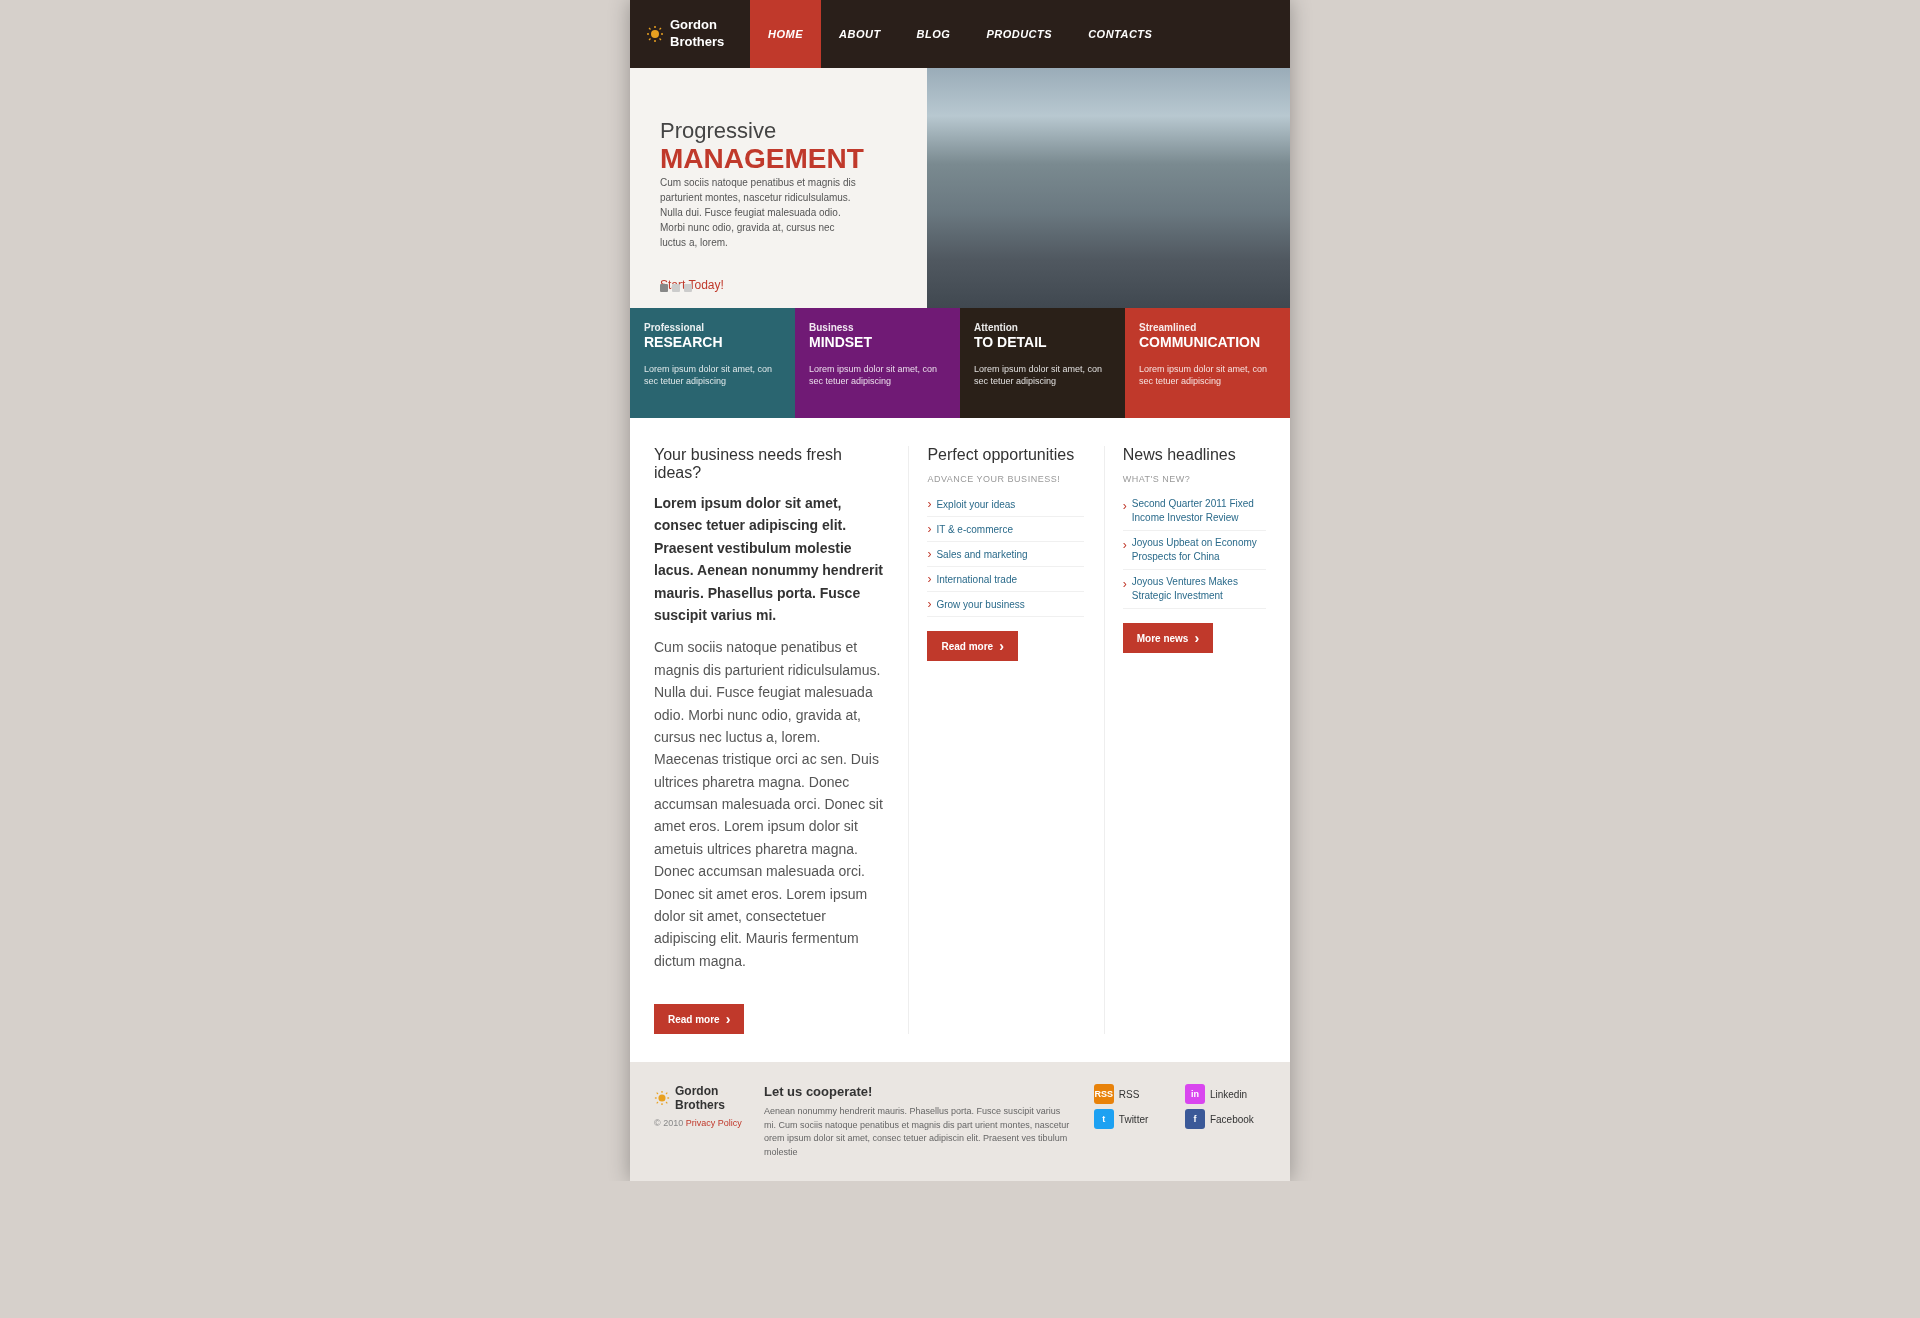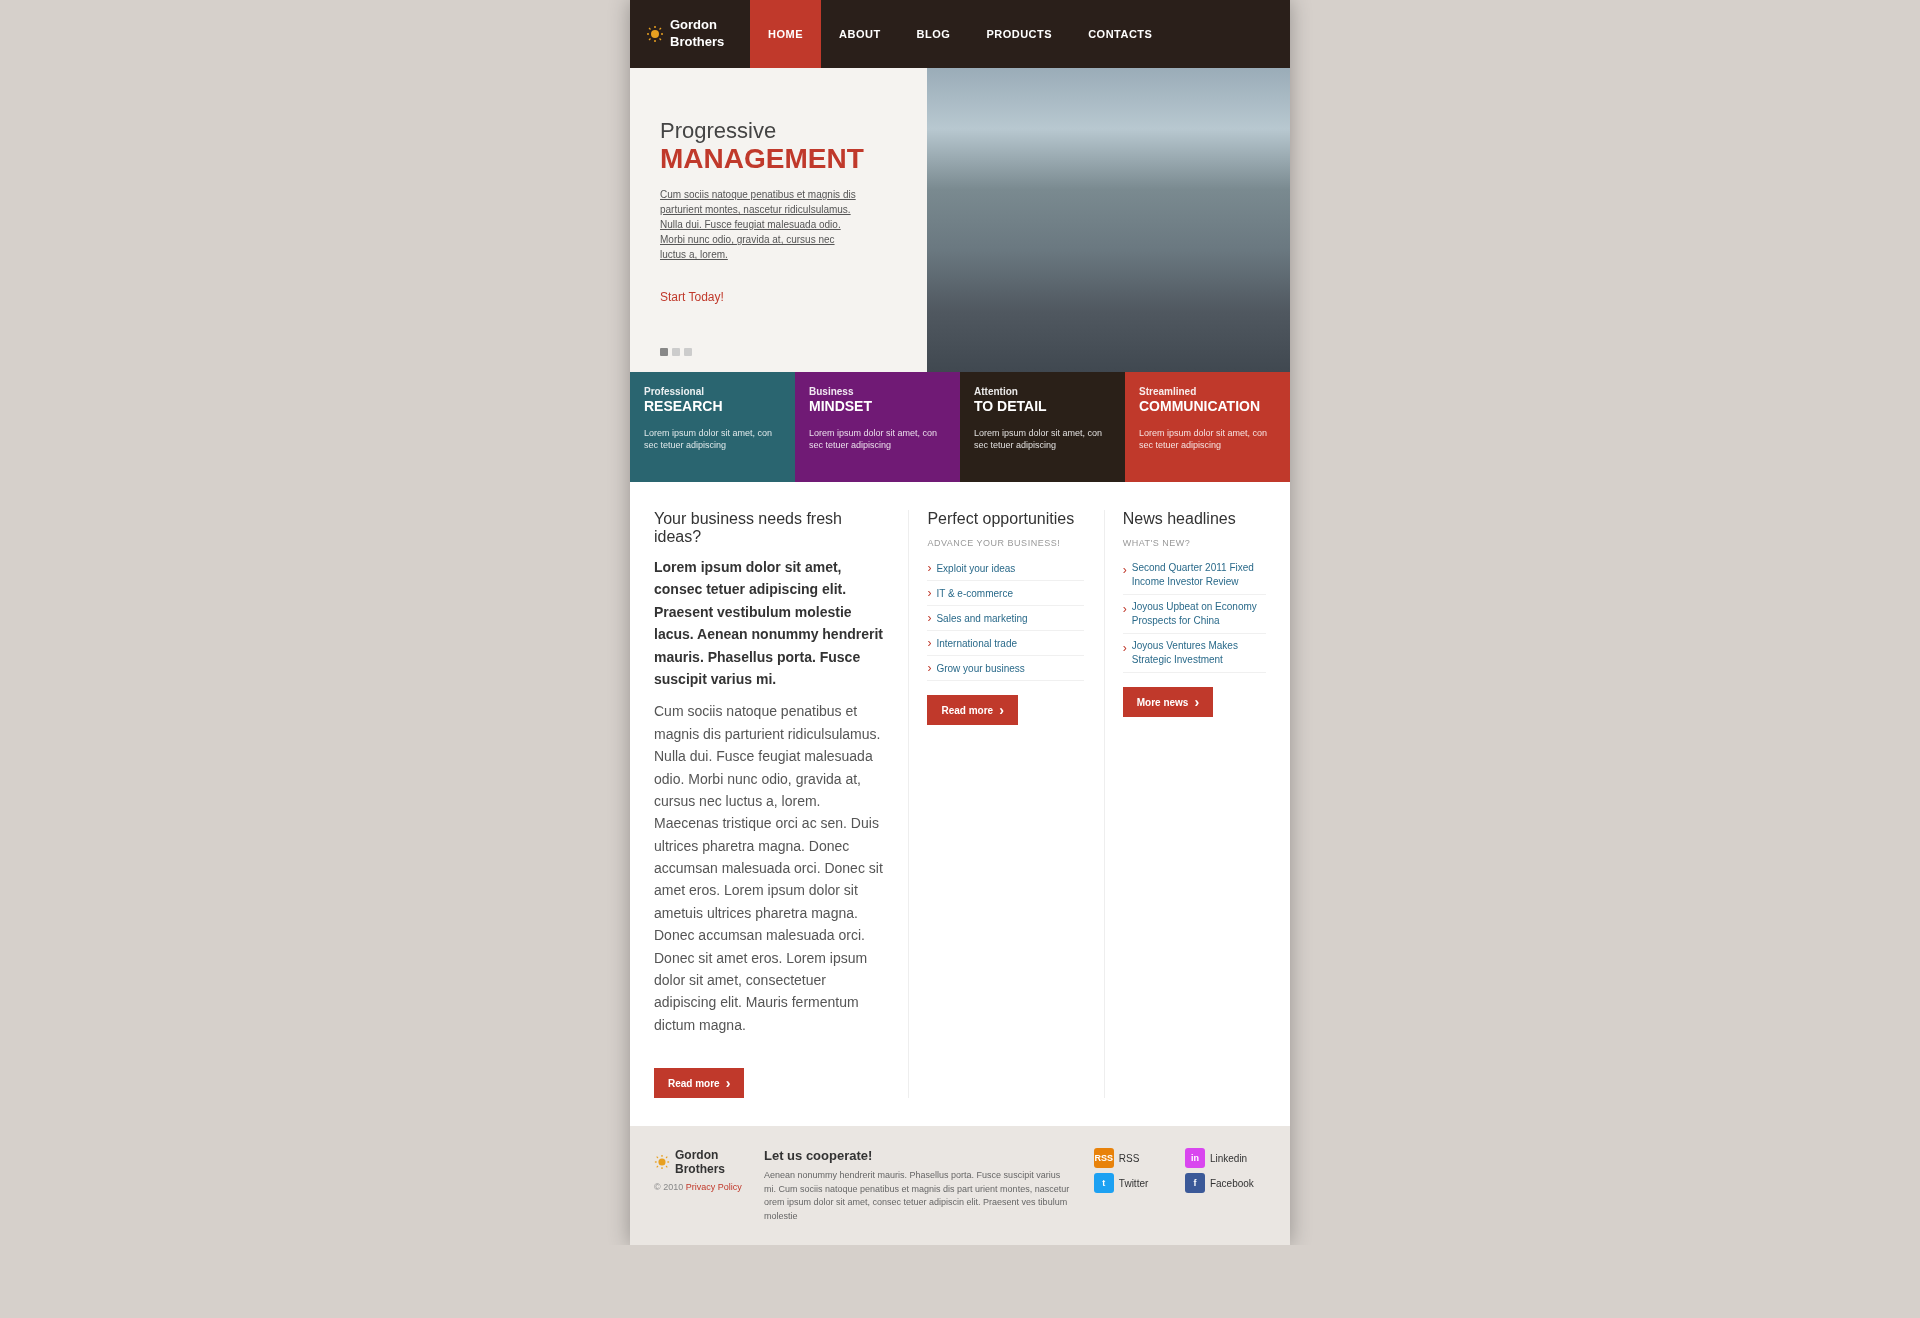--- a/index.html
+++ b/index.html
@@ -39,20 +39,21 @@
     }
     .logo-text {
       color: #fff;
       font-size: 13px;
       font-weight: bold;
       line-height: 1.3;
     }
     nav {
       display: flex;
       flex: 1;
+      font-style: italic;
     }
     .nav-item {
       display: flex;
       align-items: center;
       justify-content: center;
       padding: 0 18px;
       color: #fff;
       font-size: 11px;
       font-weight: bold;
       letter-spacing: 0.5px;
@@ -61,21 +62,21 @@
       transition: background 0.2s;
     }
     .nav-item.active {
       background: #c0392b;
     }
 
     
     .hero {
       position: relative;
       background: #f5f3f0;
-      height: 304px;
+      height: 240px;
       overflow: hidden;
     }
     .hero-bg {
       position: absolute;
       right: 0;
       top: 0;
       width: 55%;
       height: 100%;
       background: linear-gradient(135deg, #b8a090 0%, #c8b8a8 30%, #a09080 60%, #888 100%);
       overflow: hidden;
@@ -99,26 +100,24 @@
       color: #444;
       font-weight: 300;
     }
     .hero-title-bottom {
       font-size: 28px;
       color: #c0392b;
       font-weight: bold;
       line-height: 1.1;
     }
     .hero-desc {
-      margin-top: 12px;
       font-size: 10px;
       color: #555;
       max-width: 200px;
       line-height: 1.5;
-      text-decoration: underline;
     }
     .hero-cta {
       display: inline-block;
       margin-top: 28px;
       color: #c0392b;
       font-size: 12px;
       cursor: pointer;
       text-decoration: none;
     }
     .hero-dots {

